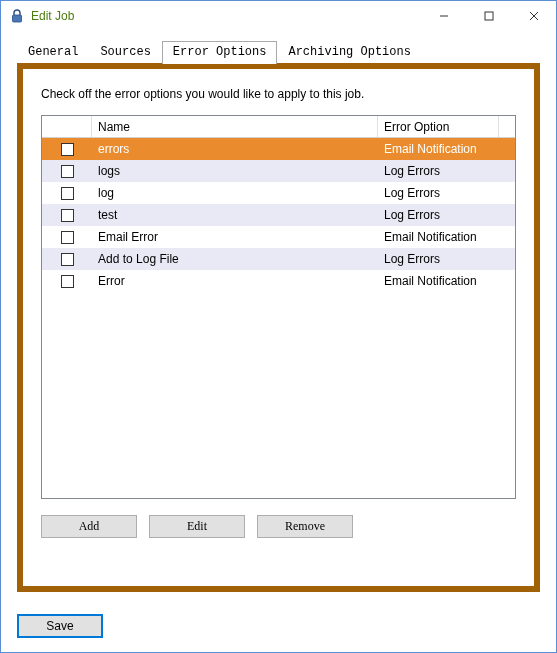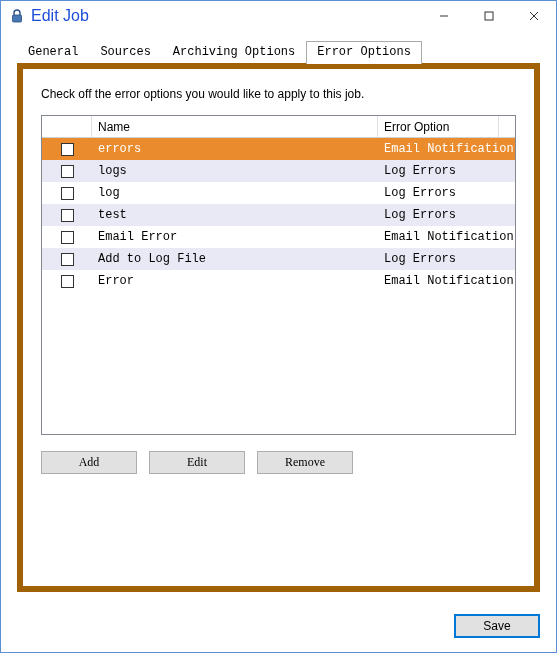--- a/index.html
+++ b/index.html
@@ -22,22 +22,22 @@
     display: flex;
     align-items: center;
     padding-left: 8px;
   }
   .titlebar .icon {
     width: 16px; height: 16px;
     margin-right: 6px;
   }
   .titlebar .title {
     flex: 1;
-    font-size: 16px;
-    color: #1d4ed8;
+    font-size: 12px;
+    color: #4d7c0f;
   }
   .win-btns { display: flex; height: 100%; }
   .win-btn {
     width: 45px;
     display: flex;
     align-items: center;
     justify-content: center;
     color: #555;
   }
   .win-btn svg { width: 10px; height: 10px; }
@@ -86,21 +86,21 @@
 
   .instruction {
     margin-bottom: 14px;
     font-size: 12px;
   }
 
   
   .table-wrap {
     border: 1px solid #828790;
     background: #fff;
-    height: 320px;
+    height: 384px;
     overflow: hidden;
   }
   .thead {
     display: flex;
     background: #fff;
     border-bottom: 1px solid #d0d0d0;
     height: 22px;
     align-items: center;
   }
   .th {
@@ -117,21 +117,21 @@
   .th.scroll { width: 16px; border-right: none; padding: 0; }
 
   .tbody { }
   .tr {
     display: flex;
     height: 22px;
     align-items: center;
   }
   .tr.alt { background: #e9e9f5; }
   .tr.sel { background: #ea8c2d; color: #fff; }
-  .td { font-size: 12px; font-family: Liberation Mono, monospace; }
+  .td { font-size: 12px; }
   .td.chk {
     width: 50px;
     display: flex;
     justify-content: center;
     align-items: center;
   }
   .td.name { width: 286px; padding-left: 6px; }
   .td.opt  { flex: 1; padding-left: 6px; }
 
   .checkbox {
@@ -158,21 +158,20 @@
     align-items: center;
     justify-content: center;
     cursor: default;
   }
 
   .spacer { flex: 1; }
 
   
   .dialog-btns {
     display: flex;
-    justify-content: flex-end;
     gap: 6px;
     padding: 10px 16px 14px 16px;
   }
   .dbtn {
     width: 86px;
     height: 24px;
     border: 1px solid #adadad;
     background: #e1e1e1;
     font-size: 12px;
     font-family: inherit;
@@ -213,22 +212,22 @@
         </svg>
     </div>
   </div>
 </div>
 
 <div class="client">
 
   <div class="tabs">
     <div class="tab">General</div>
     <div class="tab">Sources</div>
+    <div class="tab active">Error Options</div>
     <div class="tab">Archiving Options</div>
-    <div class="tab active">Error Options</div>
   </div>
 
   <div class="tab-panel-border">
 
     <div class="instruction">Check off the error options you would like to apply to this job.</div>
 
     <div class="table-wrap">
       <div class="thead">
         <div class="th chk"></div>
         <div class="th name">Name</div>

